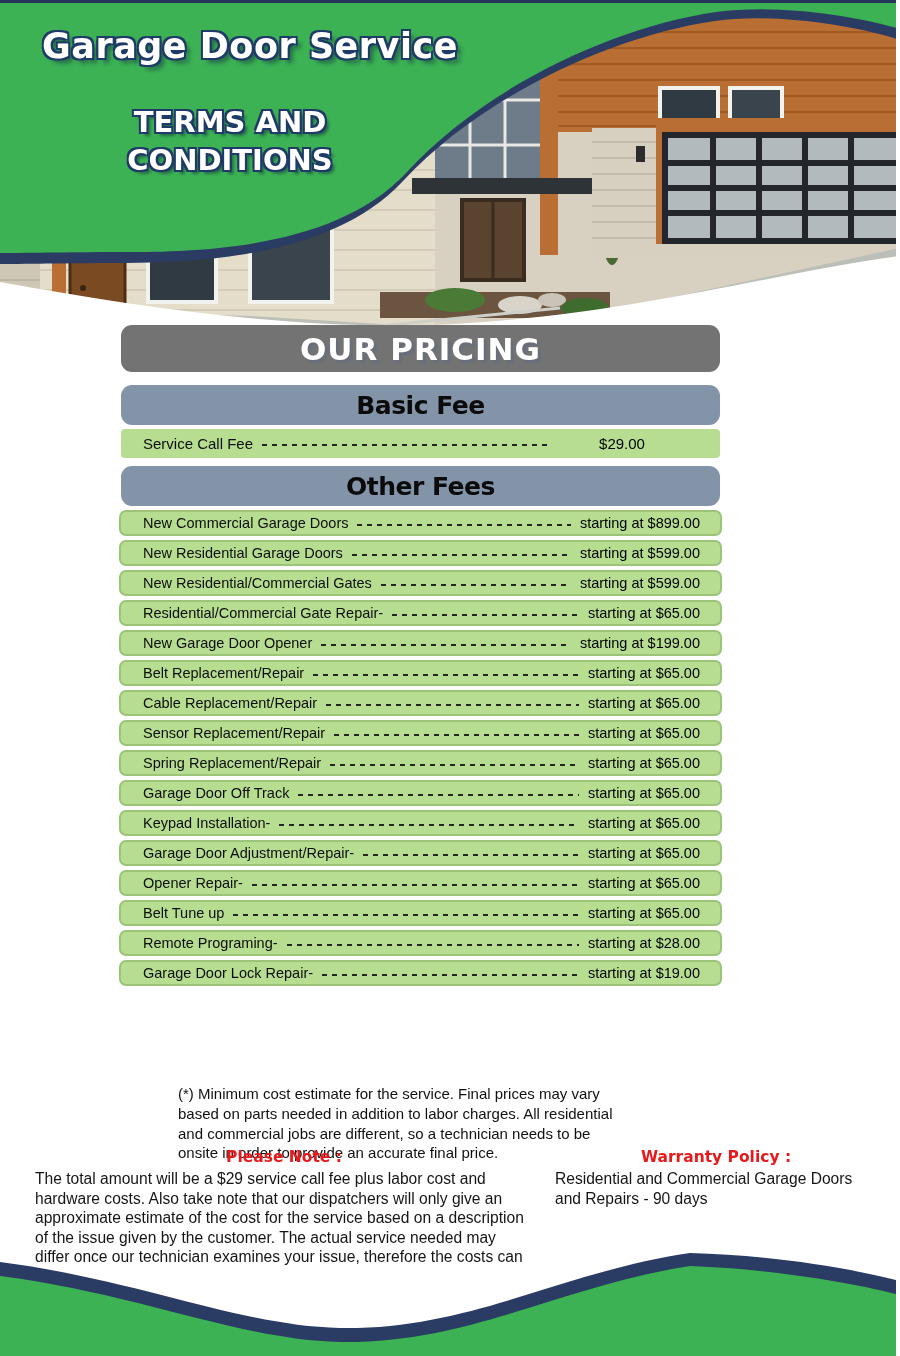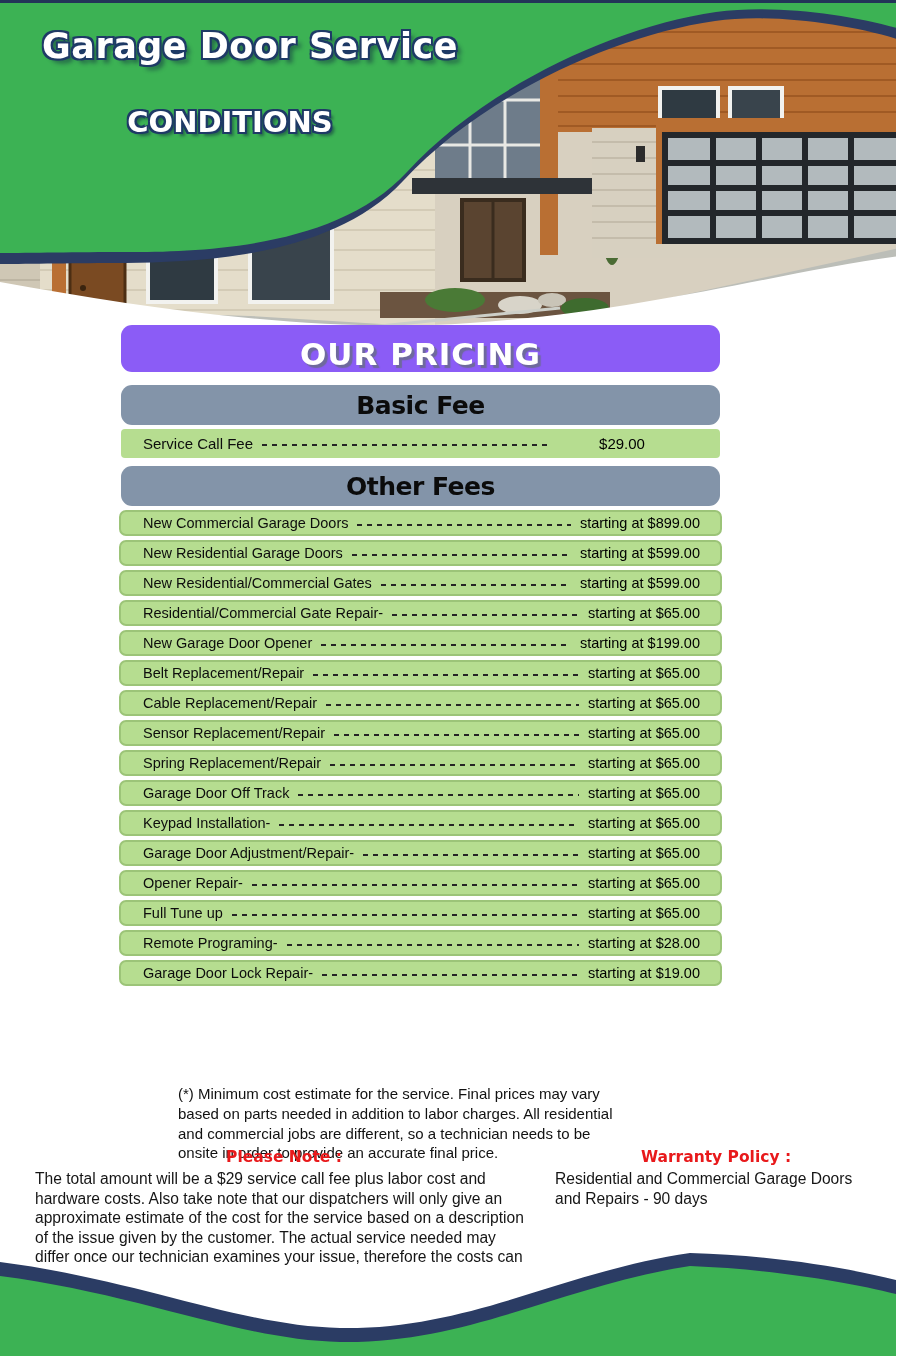--- a/index.html
+++ b/index.html
@@ -17,22 +17,22 @@
     letter-spacing:.5px;
     text-shadow:-2px -2px 0 #1e3a66,2px -2px 0 #1e3a66,-2px 2px 0 #1e3a66,2px 2px 0 #1e3a66,5px 5px 4px rgba(10,25,60,.45);
   }
   .hero-sub{
     left:85px;top:103px;width:290px;text-align:center;
     font-family:"DejaVu Sans", sans-serif;font-size:29px;line-height:38px;font-weight:800;color:#ffffff;
     text-shadow:-2px -2px 0 #1e3a66,2px -2px 0 #1e3a66,-2px 2px 0 #1e3a66,2px 2px 0 #1e3a66,4px 4px 3px rgba(10,25,60,.45);
   }
   
   .banner{
-    left:121px;top:325px;width:599px;height:47px;background:#8b5cf6;border-radius:11px;
-    display:flex;align-items:flex-end;justify-content:center;
+    left:121px;top:325px;width:599px;height:47px;background:#737373;border-radius:11px;
+    display:flex;align-items:center;justify-content:center;
   }
   .banner span{
     font-family:"DejaVu Sans", sans-serif;font-size:31px;font-weight:800;color:#ffffff;letter-spacing:1px;
     text-shadow:3px 3px 1px rgba(100,110,125,.75);
   }
   .section-bar{
     left:121px;width:599px;height:40px;background:#8394a9;border-radius:11px;
     display:flex;align-items:center;justify-content:center;
   }
   .section-bar span{
@@ -191,20 +191,21 @@
       </g>
 
       <path d="M0,282 C150,309 320,334 470,323 C640,312 780,272 900,256 L900,345 L0,345 Z" fill="#ffffff"></path>
 
       <path d="M0,0 H900 V40 C850,24 770,13 715,21 C610,36 480,98 403,181 C333,256 205,262 125,263 C75,263 30,264 0,264 Z" fill="#2b3c64"></path>
       <path d="M0,0 H900 V29 C850,14 772,4 716,12 C612,27 484,88 407,172 C338,247 206,252 126,252 C76,252 30,253 0,253 Z" fill="#3cb254"></path>
       <rect x="0" y="0" width="900" height="3" fill="#223558"></rect>
     </svg>
     <div class="abs hero-title">Garage Door Service</div>
     <div class="abs hero-sub">
+      <div>TERMS AND</div>
       <div>CONDITIONS</div>
     </div>
   </div>
 
   <div class="abs banner">
     <span>OUR PRICING</span>
   </div>
 
   <div class="abs section-bar bar-basic">
     <span>Basic Fee</span>
@@ -293,21 +294,21 @@
       <span class="fee-price">starting at $65.00</span>
     </div>
 
     <div class="fee-row">
       <span class="fee-label">Opener Repair-</span>
       <span class="leader"></span>
       <span class="fee-price">starting at $65.00</span>
     </div>
 
     <div class="fee-row">
-      <span class="fee-label">Full Tune up</span>
+      <span class="fee-label">Belt Tune up</span>
       <span class="leader"></span>
       <span class="fee-price">starting at $65.00</span>
     </div>
 
     <div class="fee-row">
       <span class="fee-label">Remote Programing-</span>
       <span class="leader"></span>
       <span class="fee-price">starting at $28.00</span>
     </div>
 

